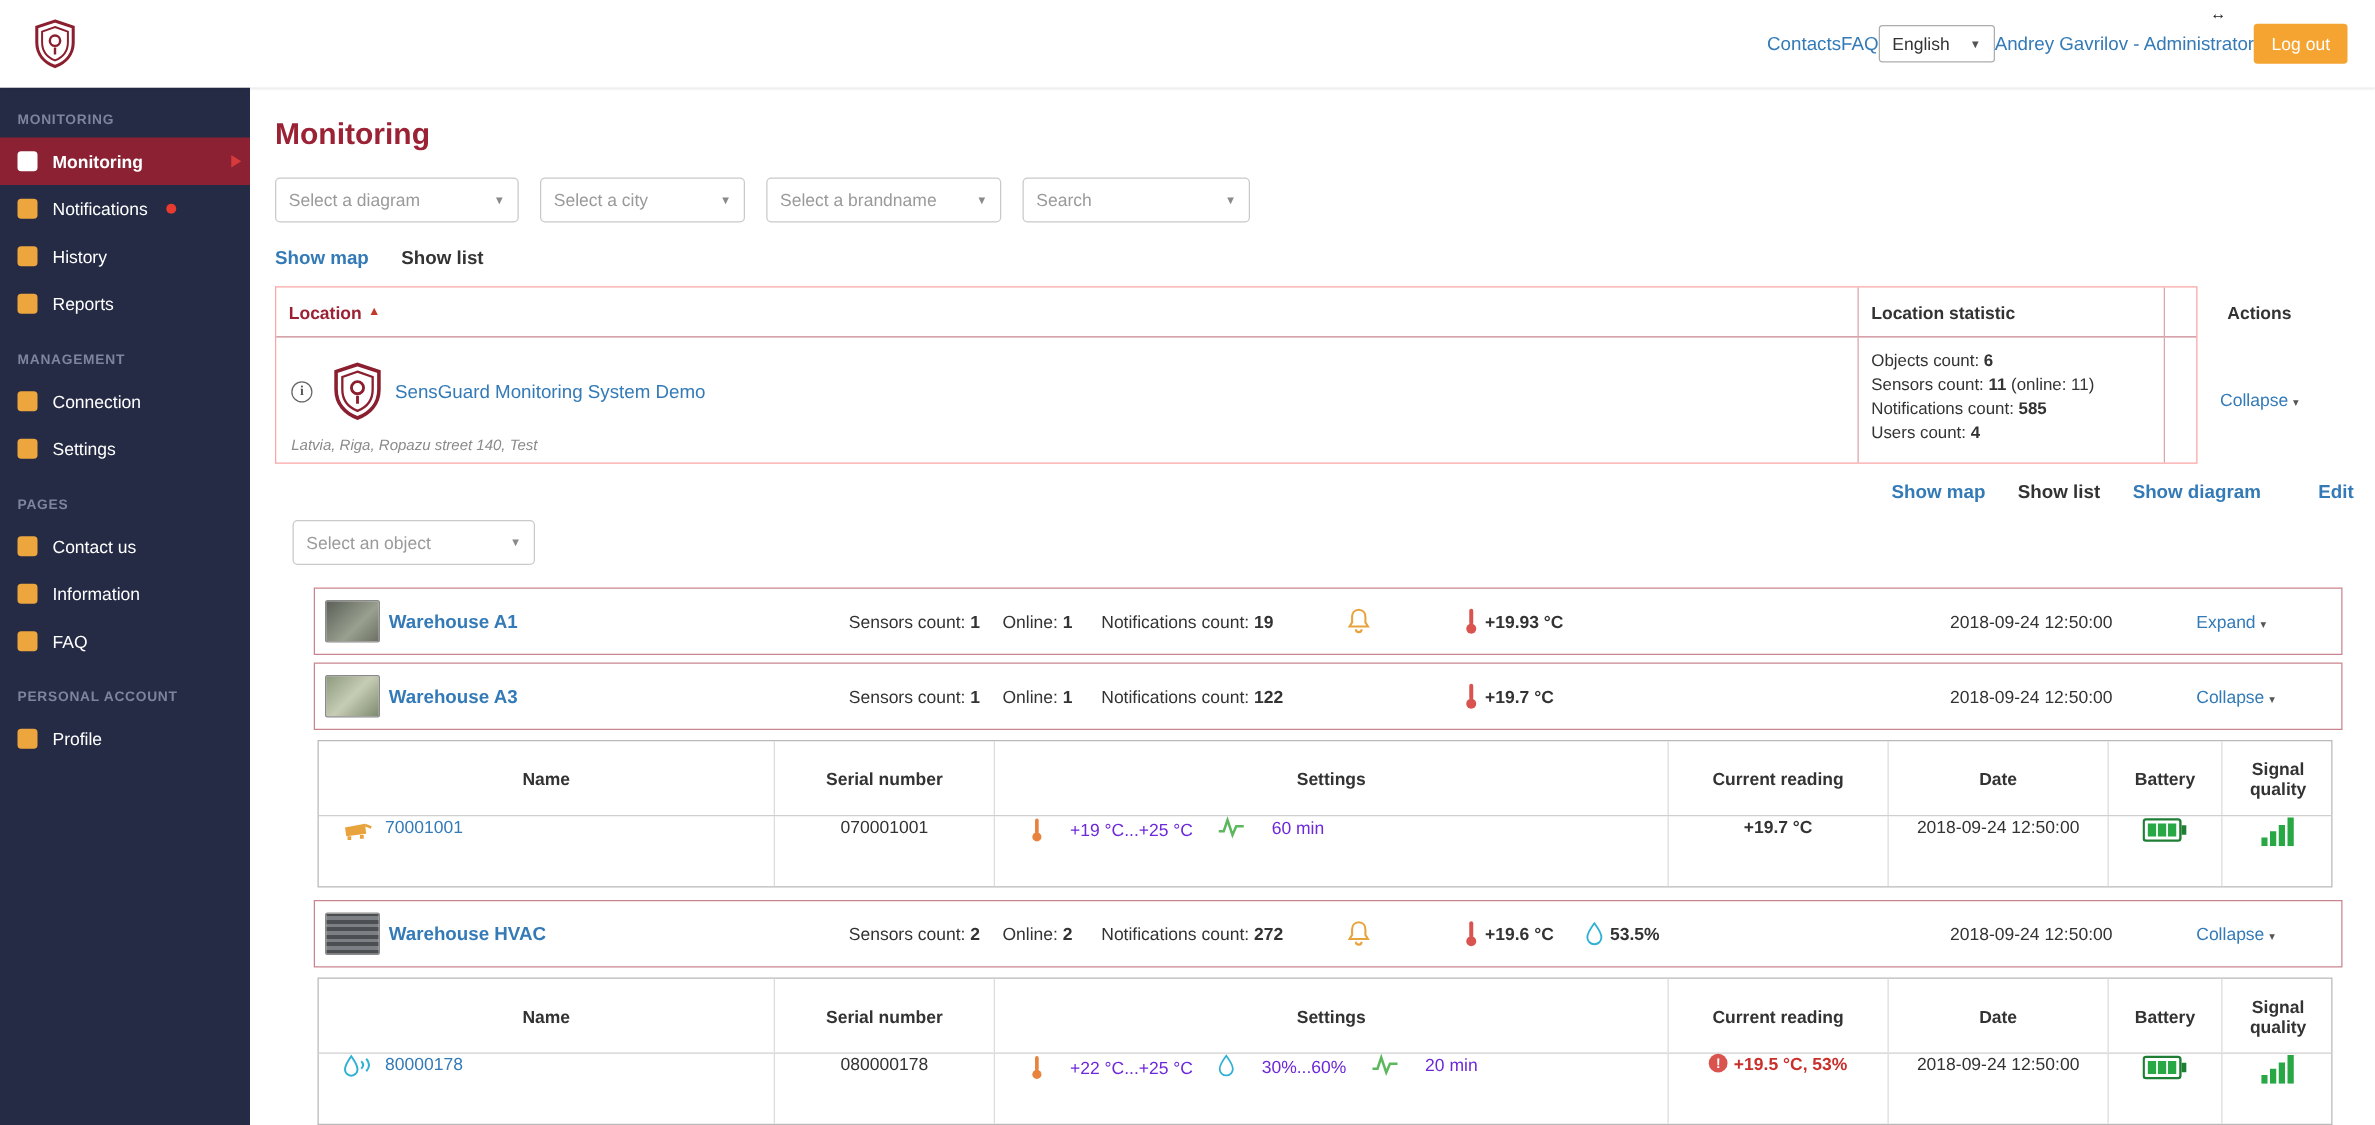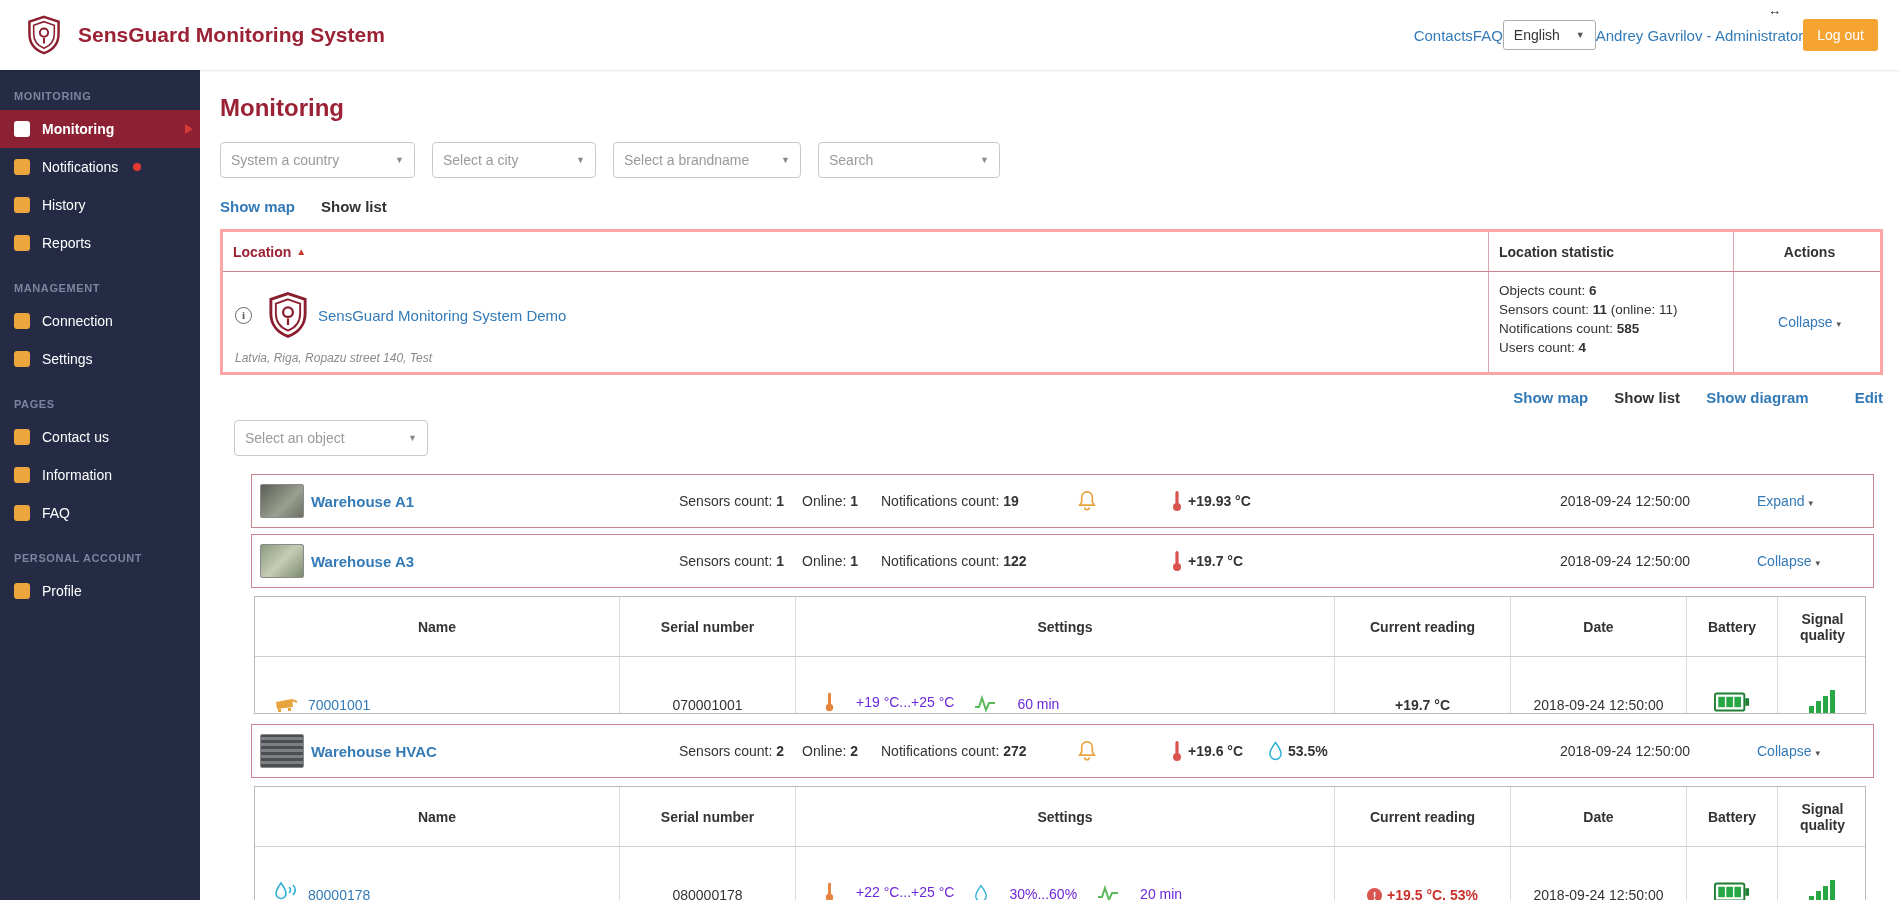--- a/index.html
+++ b/index.html
@@ -42,21 +42,21 @@
   .fselect{height:36px;border:1px solid #c9c9c9;border-radius:4px;display:flex;align-items:center;
     justify-content:space-between;padding:0 10px;color:#9a9a9a;font-size:14px;background:#fff;cursor:pointer}
   .fselect .caret{color:#8a8a8a}
   .w1{width:195px}.w2{width:164px}.w3{width:188px}.w4{width:182px}
 
   .view-links{display:flex;gap:26px;margin-bottom:14px;font-size:15px;font-weight:bold;align-items:center}
   .blue{color:#337ab7}
   .active-view{color:#333}
 
   
-  .loc-table{border:3px solid #fca5a5;width:1663px;margin-bottom:14px}
+  .loc-table{border:1px solid #fca5a5;width:1538px;margin-bottom:14px}
   .loc-row{display:grid;grid-template-columns:1265px 245px 152px}
   .loc-head{height:40px;border-bottom:1px solid #c9858f}
   .loc-head .cell{display:flex;align-items:center;padding:0 10px;font-weight:bold;font-size:14px}
   .loc-head .cell-loc{color:#9b2235}
   .sort-arrow{color:#c0392b;font-size:10px;margin-left:5px}
   .cell-b{border-left:1px solid #d8a6ad}
   .loc-body .cell{position:relative}
   .loc-main-cell{display:flex;align-items:center;padding:12px 12px 26px;min-height:100px}
   .info-icon{width:17px;height:17px;border:1px solid #666;border-radius:50%;color:#555;font-size:11px;
     display:flex;align-items:center;justify-content:center;font-weight:bold;font-family:"Liberation Serif",serif;flex:0 0 17px}
@@ -89,21 +89,21 @@
 
   
   .sensor-table{width:1612px;margin:8px 0 10px 3px;border:1px solid #b9b9b9}
   .st-row{display:grid;grid-template-columns:364px 176px 539px 176px 176px 91px 90px}
   .st-head{height:60px;border-bottom:1px solid #cfcfcf}
   .st-head .st-cell{display:flex;align-items:center;justify-content:center;font-weight:bold;
     font-size:14px;text-align:center;padding:0 6px}
   .st-cell{border-left:1px solid #dcdcdc}
   .st-cell:first-child{border-left:none}
   .st-body{height:56px}
-  .st-body .st-cell{display:flex;align-items:flex-end;justify-content:center;font-size:14px}
+  .st-body .st-cell{display:flex;align-items:flex-start;justify-content:center;font-size:14px}
   .st-name{justify-content:flex-start !important;padding-left:18px;gap:9px}
   .st-name a{color:#337ab7}
   .st-settings{justify-content:flex-start !important;padding-left:28px;gap:20px}
   .setting-item{display:flex;align-items:center;gap:21px;color:#6d28d9;white-space:nowrap}
   .st-current{font-weight:bold}
   .st-alert{color:#c9302c;gap:5px}
   .warn-icon{width:15px;height:15px;border-radius:50%;background:#d9534f;color:#fff;font-size:11px;
     font-weight:bold;display:inline-flex;align-items:center;justify-content:center;flex:0 0 15px}
   svg{display:block}
 </style>
@@ -112,21 +112,20 @@
 
 <div class="header">
   <div class="logo-wrap">
     <svg width="34" height="40" viewBox="0 0 28 32">
       <path d="M14 1 L26 5 V15 C26 23 21 28.5 14 31 C7 28.5 2 23 2 15 V5 Z" fill="#fff" stroke="#8b1f2f" stroke-width="2"></path>
       <path d="M14 5 L22.5 8 V15 C22.5 21 19 25 14 27 C9 25 5.5 21 5.5 15 V8 Z" fill="none" stroke="#8b1f2f" stroke-width="1.3"></path>
       <circle cx="14" cy="14" r="3.4" fill="none" stroke="#8b1f2f" stroke-width="1.6"></circle>
       <line x1="14" y1="18.5" x2="14" y2="23" stroke="#8b1f2f" stroke-width="1.6"></line>
     </svg>
   </div>
-  <div class="app-title">SensGuard Monitoring System</div>
   <div class="header-right">
     <a class="hlink">Contacts</a>
     <a class="hlink">FAQ</a>
     <div class="lang-select">
       <span>English</span>
       <span class="caret">▼</span>
     </div>
     <a class="hlink">Andrey Gavrilov - Administrator</a>
     <button class="logout-btn">Log out</button>
   </div>
@@ -183,21 +182,21 @@
     <span class="side-icon"></span>
     <span>Profile</span>
   </div>
 </div>
 
 <div class="main">
   <div class="page-title">Monitoring</div>
 
   <div class="filters">
     <div class="fselect w1">
-      <span>System a country</span>
+      <span>Select a diagram</span>
       <span class="caret">▼</span>
     </div>
     <div class="fselect w2">
       <span>Select a city</span>
       <span class="caret">▼</span>
     </div>
     <div class="fselect w3">
       <span>Select a brandname</span>
       <span class="caret">▼</span>
     </div>

